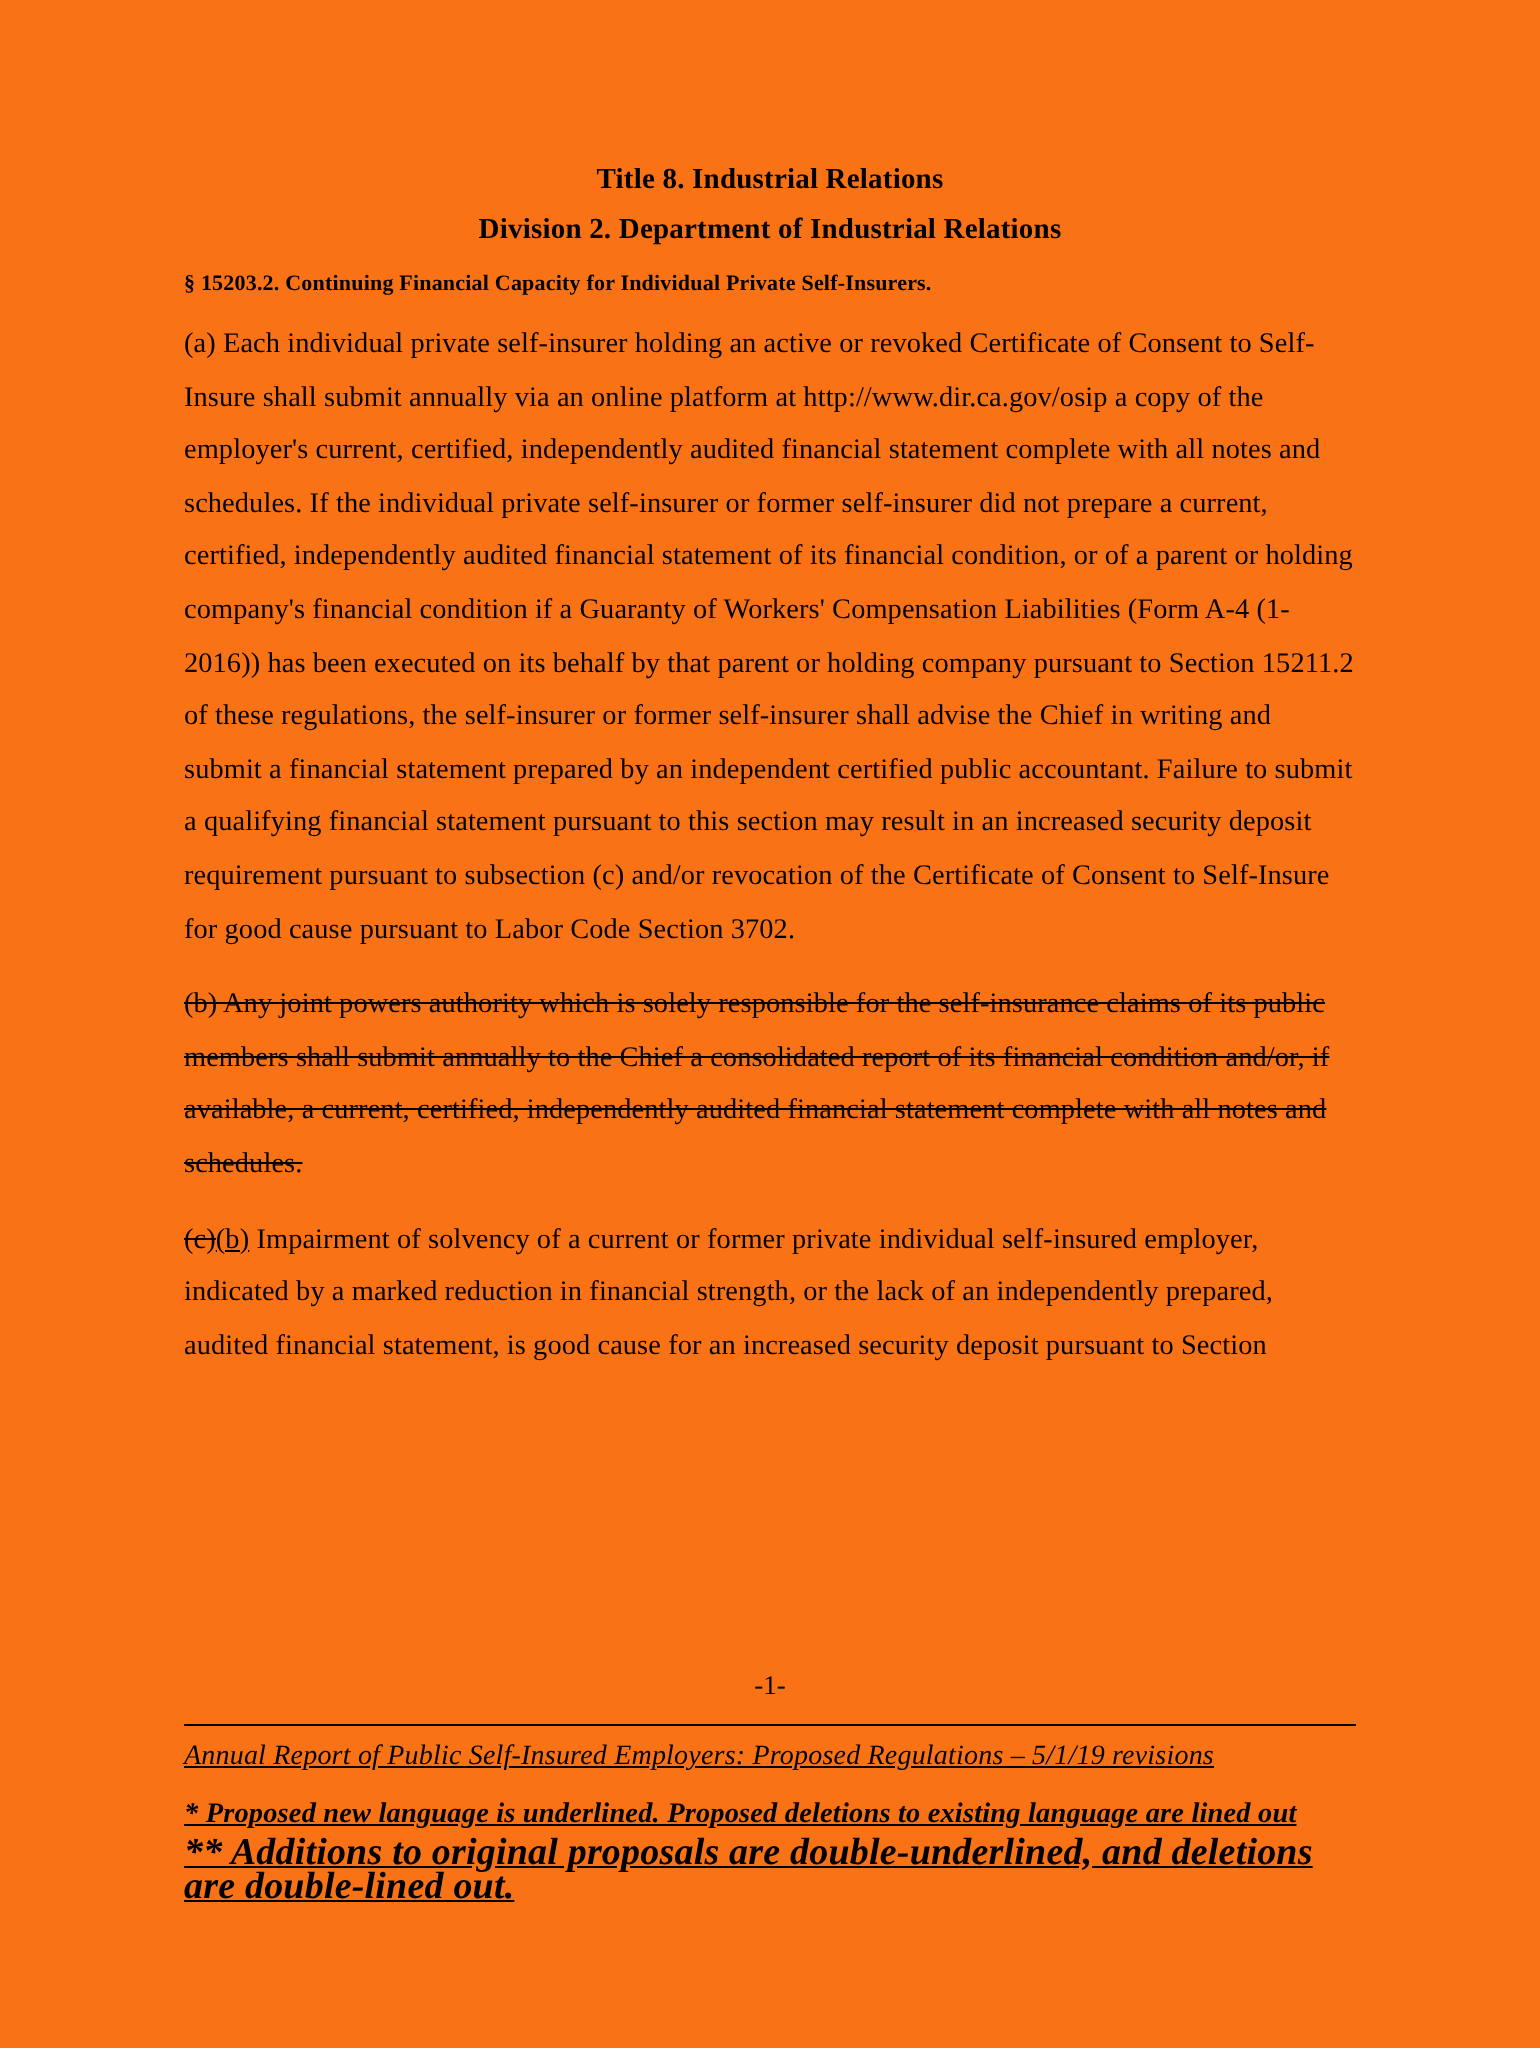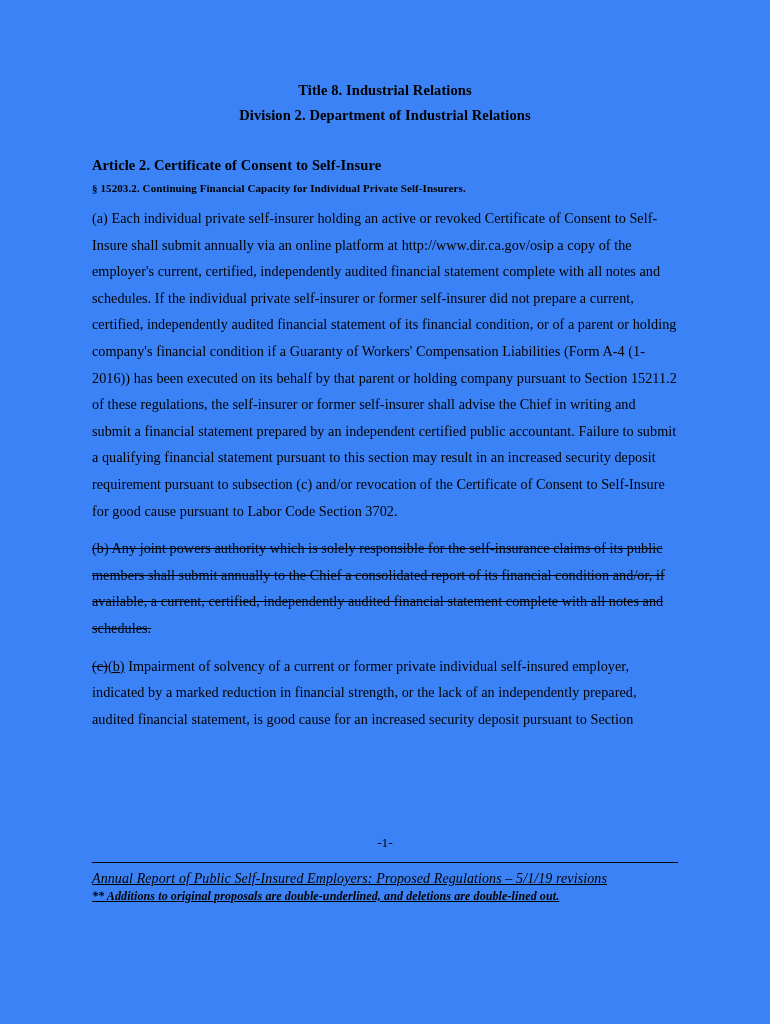--- a/index.html
+++ b/index.html
@@ -13,21 +13,21 @@
     font-family: "Liberation Serif", serif;
     color: #000000;
     position: relative;
     overflow: hidden;
   }
   .page {
     position: absolute;
     top: 0; left: 0;
     width: 770px;
     height: 1024px;
-    background: #3b82f6;
+    background: #f97316;
     box-sizing: border-box;
     padding: 78px 92px 0 92px;
   }
   .heading-block {
     text-align: center;
     font-weight: bold;
     font-size: 14.5px;
     line-height: 25px;
     letter-spacing: 0.1px;
   }
@@ -93,46 +93,46 @@
     font-weight: bold;
     font-style: italic;
     font-size: 14.2px;
     line-height: 17.5px;
     letter-spacing: 0.1px;
   }
   .footer-note2 {
     margin-top: 1px;
     font-weight: bold;
     font-style: italic;
-    font-size: 12px;
+    font-size: 19px;
     line-height: 17.5px;
     letter-spacing: 0.1px;
   }
 </style>
 </head>
 <body>
 
 <div class="page">
 
   <div class="heading-block">
     <span class="heading-line">Title 8. Industrial Relations</span>
     <span class="heading-line">Division 2. Department of Industrial Relations</span>
   </div>
 
-  <div class="article-title">Article 2. Certificate of Consent to Self-Insure</div>
 
   <div class="section-title">§ 15203.2. Continuing Financial Capacity for Individual Private Self-Insurers.</div>
 
   <div class="para">(a) Each individual private self-insurer holding an active or revoked Certificate of Consent to Self-Insure shall submit annually via an online platform at http://www.dir.ca.gov/osip a copy of the employer's current, certified, independently audited financial statement complete with all notes and schedules. If the individual private self-insurer or former self-insurer did not prepare a current, certified, independently audited financial statement of its financial condition, or of a parent or holding company's financial condition if a Guaranty of Workers' Compensation Liabilities (Form A-4 (1-2016)) has been executed on its behalf by that parent or holding company pursuant to Section 15211.2 of these regulations, the self-insurer or former self-insurer shall advise the Chief in writing and submit a financial statement prepared by an independent certified public accountant. Failure to submit a qualifying financial statement pursuant to this section may result in an increased security deposit requirement pursuant to subsection (c) and/or revocation of the Certificate of Consent to Self-Insure for good cause pursuant to Labor Code Section 3702.</div>
 
   <div class="para strike">(b)  Any joint powers authority which is solely responsible for the self-insurance claims of its public members shall submit annually to the Chief a consolidated report of its financial condition and/or, if available, a current, certified, independently audited financial statement complete with all notes and schedules.</div>
 
   <div class="para"><span class="strike-inline">(c)</span><span class="underline">(b)</span><span> Impairment of solvency of a current or former private individual self-insured employer, indicated by a marked reduction in financial strength, or the lack of an independently prepared, audited financial statement, is good cause for an increased security deposit pursuant to Section</span></div>
 
   <div class="page-number">-1-</div>
 
   <div class="footer">
     <div class="footer-rule"></div>
     <div class="footer-title">Annual Report of Public Self-Insured Employers: Proposed Regulations – 5/1/19 revisions</div>
+    <div class="footer-note">* Proposed new language is underlined.  Proposed deletions to existing language are lined out</div>
     <div class="footer-note2">** Additions to original proposals are double-underlined, and deletions are double-lined out.</div>
   </div>
 
 </div>
 
 </body></html>

